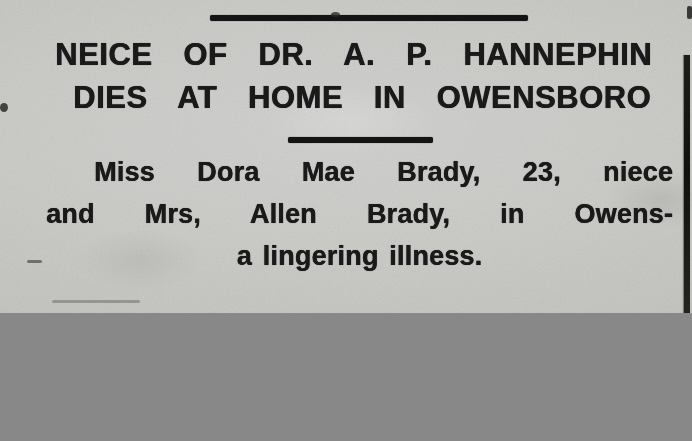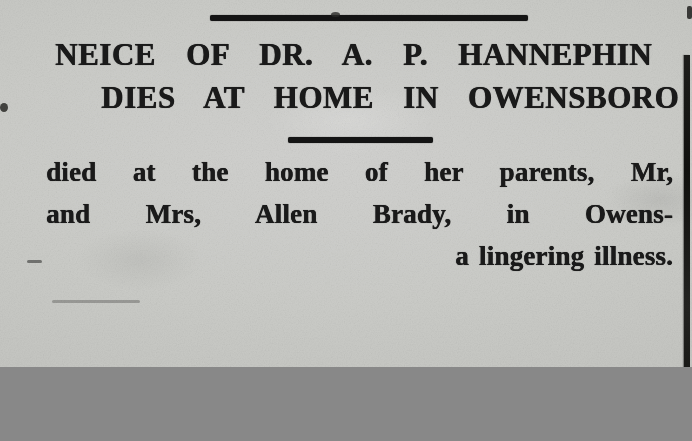--- a/index.html
+++ b/index.html
@@ -1,25 +1,25 @@
 <!DOCTYPE html>
 <html><head>
 <meta charset="utf-8">
 <style>
   html, body { margin: 0; padding: 0; background: #888; }
   * { box-sizing: border-box; }
 
   .paper {
     position: relative;
     width: 692px;
-    height: 367px;
+    height: 313px;
     overflow: hidden;
     background:
       radial-gradient(ellipse 90% 70% at 48% 42%, #d2d2d0 0%, #cccdc9 55%, #c5c6c2 100%);
-    font-family: Liberation Serif, serif;
+    font-family: Liberation Sans, sans-serif;
     color: #1a1a1a;
   }
 
   
   .paper::before {
     content: "";
     position: absolute; inset: 0;
     background:
       radial-gradient(ellipse 60px 30px at 30px 430px, rgba(90,90,88,0.18), transparent 70%),
       radial-gradient(ellipse 80px 40px at 660px 200px, rgba(110,110,108,0.15), transparent 70%),
@@ -51,31 +51,31 @@
   .jline { text-align: justify; text-align-last: justify; }
 
   .headline {
     position: absolute; left: 55px; top: 33px; width: 597px;
     font-size: 31px; font-weight: 700; line-height: 43px;
     letter-spacing: 0.5px;
     text-shadow: 0.6px 0 0 currentColor, 0 0 1px rgba(26,26,26,0.55);
     white-space: nowrap;
   }
   .hl-line1 { width: 597px; }
-  .hl-line2 { width: 578px; margin-left: 46px; }
+  .hl-line2 { width: 578px; margin-left: 18px; }
 
   .body-text {
     position: absolute; left: 46px; top: 151px; width: 627px;
     font-size: 27px; font-weight: 700; line-height: 42px;
     letter-spacing: 0.2px; word-spacing: 3px;
     text-shadow: 0.4px 0 0 currentColor, 0 0 1px rgba(26,26,26,0.5);
   }
   .bline { white-space: nowrap; }
   .indent { padding-left: 48px; }
-  .leftline { text-align: right; }
+  .leftline { text-align: center; }
 
   .artifact { position: absolute; background: #2a2a28; pointer-events: none; }
   .speck-top-right { left: 687px; top: 6px;   width: 5px;  height: 13px; border-radius: 2px; opacity: 0.9; }
   .speck-left      { left: 0px;   top: 103px; width: 8px;  height: 9px;  border-radius: 50%; opacity: 0.85; }
   .dash-before-died{ left: 27px;  top: 260px; width: 15px; height: 3px;  border-radius: 2px; opacity: 0.55; }
   .smear-and       { left: 52px;  top: 300px; width: 88px; height: 3px;  border-radius: 2px; opacity: 0.30; }
   .dash-before-a   { left: 29px;  top: 388px; width: 11px; height: 3px;  border-radius: 2px; opacity: 0.45; }
   .rule-top-blob   { left: 331px; top: 12px;  width: 9px;  height: 5px;  border-radius: 50%; opacity: 0.8; }
 </style>
 </head>
@@ -87,21 +87,21 @@
   <div class="artifact rule-top-blob"></div>
 
   <div class="headline">
     <div class="hl-line1 jline">NEICE OF DR. A. P. HANNEPHIN</div>
     <div class="hl-line2 jline">DIES AT HOME IN OWENSBORO</div>
   </div>
 
   <div class="rule rule-mid"></div>
 
   <div class="body-text">
-    <div class="bline jline">died at the home of her parents, Mr,</div>
+    <div class="bline jline indent">Miss Dora Mae Brady, 23, niece</div>
     <div class="bline jline">and Mrs, Allen Brady, in Owens-</div>
     <div class="bline leftline">a lingering illness.</div>
   </div>
 
   <div class="rule rule-bottom"></div>
 
   <div class="vrule"></div>
 
   <div class="artifact speck-top-right"></div>
   <div class="artifact speck-left"></div>

